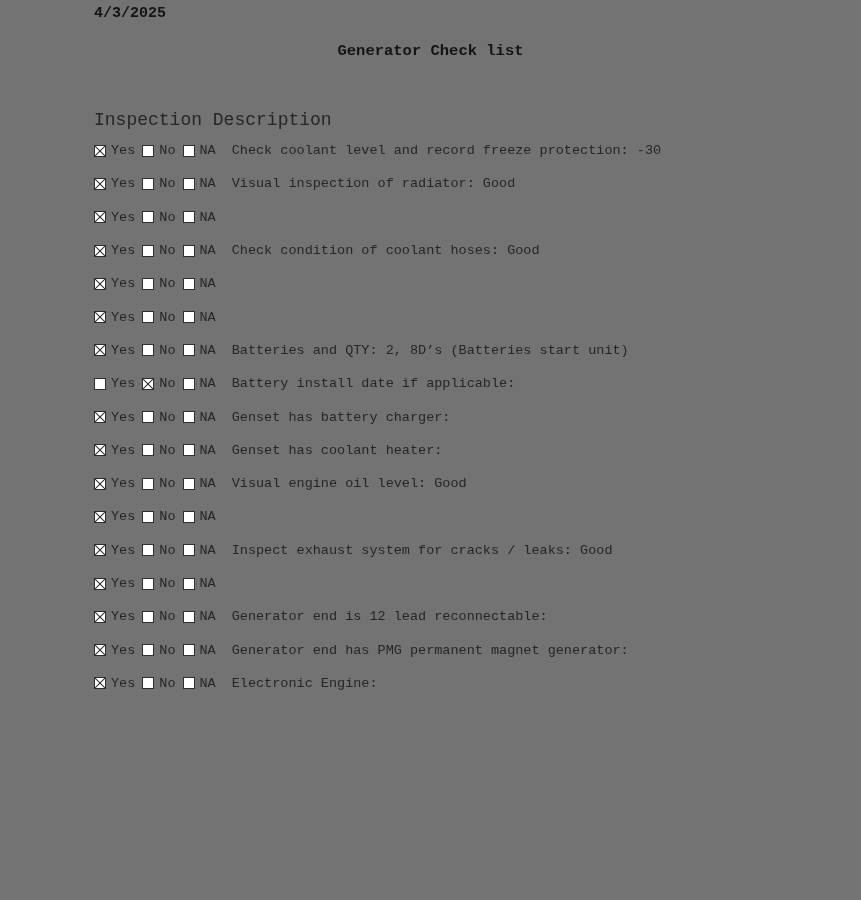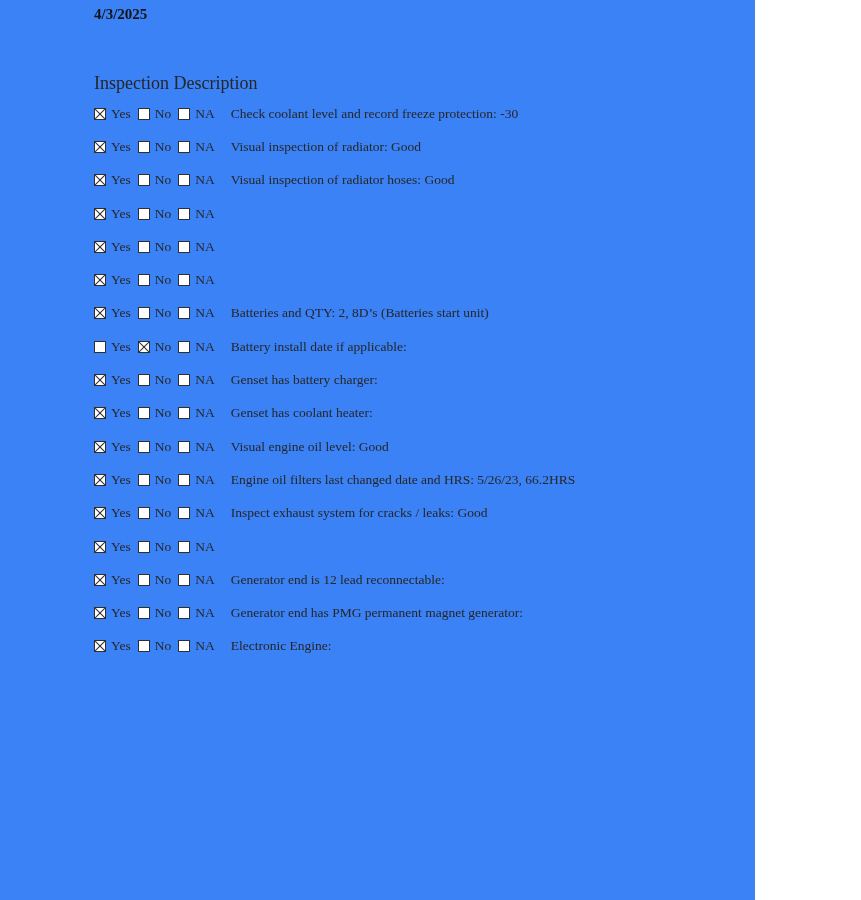--- a/index.html
+++ b/index.html
@@ -2,25 +2,25 @@
 <html><head>
 <meta charset="utf-8">
 <style>
   html, body {
     margin: 0;
     padding: 0;
     background: #ffffff;
   }
   .page {
     position: relative;
-    width: 755px;
+    width: 861px;
     height: 900px;
-    background: #3b82f6;
+    background: #737373;
     overflow: hidden;
-    font-family: Liberation Serif, serif;
+    font-family: Liberation Mono, monospace;
     color: #1f1f1f;
   }
   .hdr {
     margin-left: 94px;
     font-size: 15px;
     font-weight: bold;
     line-height: 18px;
     color: #141414;
   }
   .date { padding-top: 5px; }
@@ -82,20 +82,21 @@
   .cb.checked::before { transform: translate(-50%, -50%) rotate(45deg); }
   .cb.checked::after  { transform: translate(-50%, -50%) rotate(-45deg); }
   .opt-label { color: #262626; }
   .desc { margin-left: 9px; }
 </style>
 </head>
 <body>
 
 <div class="page">
   <div class="hdr date">4/3/2025</div>
+  <div class="title">Generator Check list</div>
   <div class="section">Inspection Description</div>
   <div class="list">
   <div class="row">
     <span class="opt">
       <span class="cb checked"></span>
       <span class="opt-label">Yes</span>
     </span>
     <span class="opt">
       <span class="cb"></span>
       <span class="opt-label">No</span>
@@ -129,36 +130,36 @@
       <span class="opt-label">Yes</span>
     </span>
     <span class="opt">
       <span class="cb"></span>
       <span class="opt-label">No</span>
     </span>
     <span class="opt">
       <span class="cb"></span>
       <span class="opt-label">NA</span>
     </span>
-    <span class="desc">Visual inspection of radiator hoses: Good</span>
-  </div>
-
-  <div class="row">
-    <span class="opt">
-      <span class="cb checked"></span>
-      <span class="opt-label">Yes</span>
-    </span>
-    <span class="opt">
-      <span class="cb"></span>
-      <span class="opt-label">No</span>
-    </span>
-    <span class="opt">
-      <span class="cb"></span>
-      <span class="opt-label">NA</span>
-    </span>
+  </div>
+
+  <div class="row">
+    <span class="opt">
+      <span class="cb checked"></span>
+      <span class="opt-label">Yes</span>
+    </span>
+    <span class="opt">
+      <span class="cb"></span>
+      <span class="opt-label">No</span>
+    </span>
+    <span class="opt">
+      <span class="cb"></span>
+      <span class="opt-label">NA</span>
+    </span>
+    <span class="desc">Check condition of coolant hoses: Good</span>
   </div>
 
   <div class="row">
     <span class="opt">
       <span class="cb checked"></span>
       <span class="opt-label">Yes</span>
     </span>
     <span class="opt">
       <span class="cb"></span>
       <span class="opt-label">No</span>
@@ -270,21 +271,20 @@
       <span class="opt-label">Yes</span>
     </span>
     <span class="opt">
       <span class="cb"></span>
       <span class="opt-label">No</span>
     </span>
     <span class="opt">
       <span class="cb"></span>
       <span class="opt-label">NA</span>
     </span>
-    <span class="desc">Engine oil filters last changed date and HRS: 5/26/23, 66.2HRS</span>
   </div>
 
   <div class="row">
     <span class="opt">
       <span class="cb checked"></span>
       <span class="opt-label">Yes</span>
     </span>
     <span class="opt">
       <span class="cb"></span>
       <span class="opt-label">No</span>

